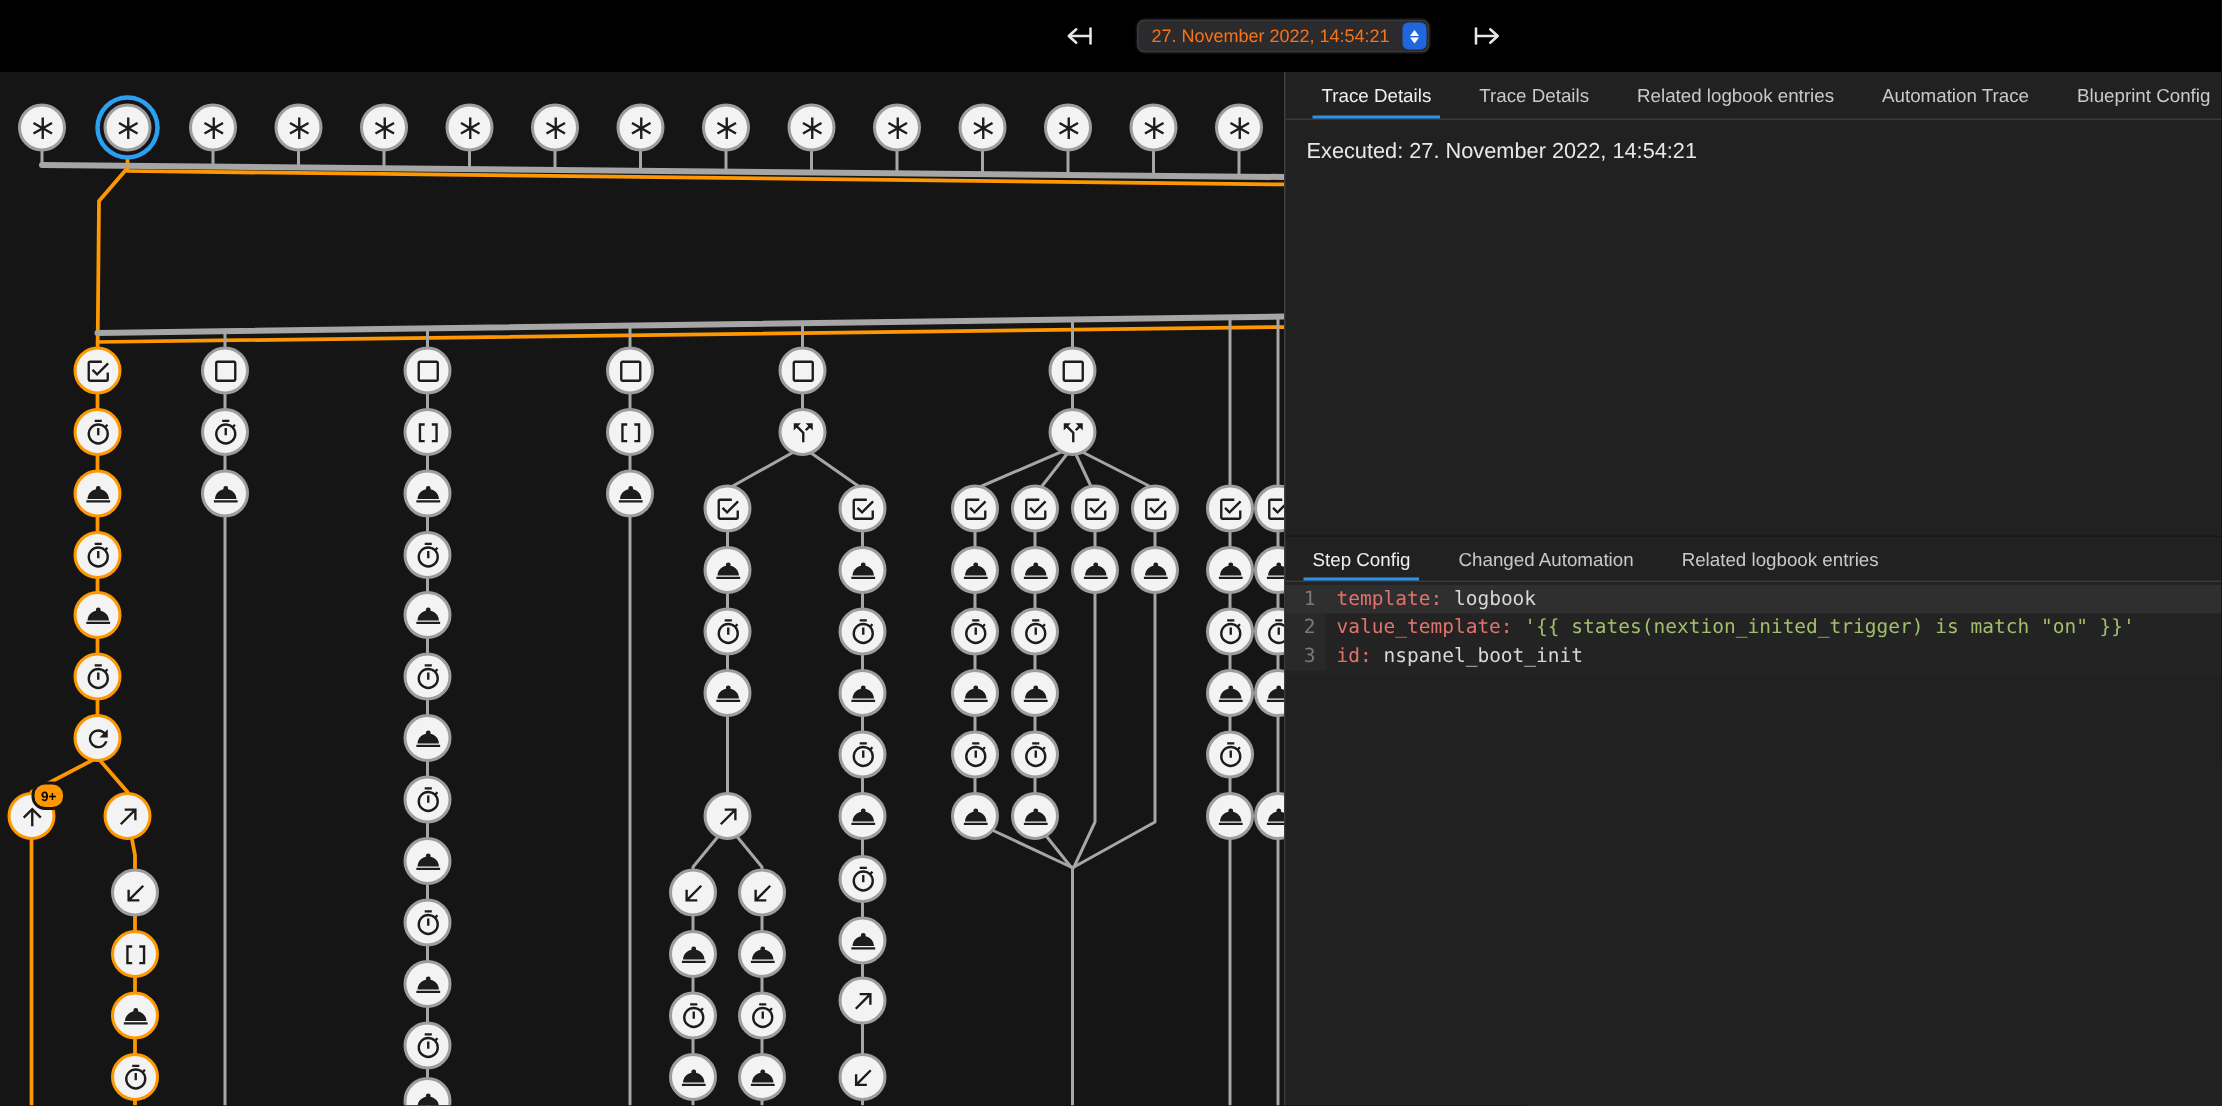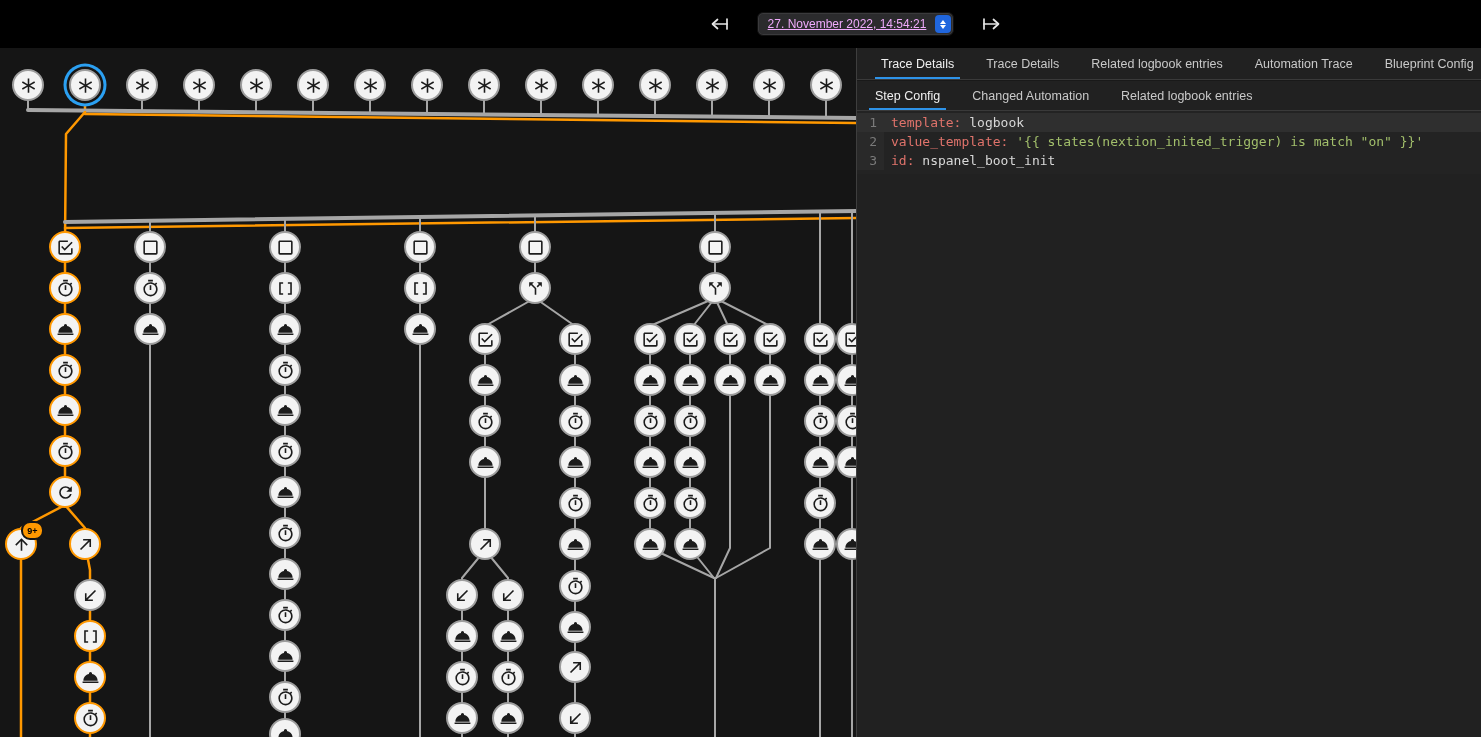--- a/index.html
+++ b/index.html
@@ -4,21 +4,21 @@
 <style>
   html,body{margin:0;padding:0;}
   body{width:1481px;height:737px;overflow:hidden;background:#141414;font-family:"Liberation Sans",sans-serif;}
 
   
   .topbar{height:48px;background:#000;display:flex;align-items:center;}
   .topbar-group{display:flex;align-items:center;gap:24px;margin:0 auto;position:relative;left:115px;}
   .nav-btn{background:none;border:none;padding:2px;cursor:pointer;display:flex;align-items:center;}
   .nav-btn svg{width:24px;height:24px;stroke:#e6e6e6;stroke-width:1.7;fill:none;stroke-linecap:round;stroke-linejoin:round;}
   .trace-select{display:flex;align-items:center;height:22px;background:#2b2b2d;border:1px solid #101010;border-radius:6px;padding-left:10px;cursor:pointer;box-shadow:inset 0 0 0 1px #3a3a3c;}
-  .trace-select .val{color:#f0abfc;font-size:12px;padding-right:9px;white-space:nowrap;text-decoration:underline;}
+  .trace-select .val{color:#f97316;font-size:12px;padding-right:9px;white-space:nowrap;}
   .stepper{width:16px;height:18px;background:#2066dd;border-radius:4px;margin-right:2px;display:flex;flex-direction:column;align-items:center;justify-content:center;gap:1px;}
   .stepper i{display:block;width:0;height:0;border-left:3.5px solid transparent;border-right:3.5px solid transparent;}
   .stepper i.up{border-bottom:4px solid #fff;}
   .stepper i.down{border-top:4px solid #fff;}
 
   
   .main{display:flex;height:689px;}
 
   
   .graph{position:relative;width:856px;flex:0 0 856px;overflow:hidden;background:#151515;}
@@ -648,20 +648,23 @@
   <aside class="panel">
 
     <nav class="tabs top">
       <button class="tab active">Trace Details</button>
       <button class="tab">Trace Details</button>
       <button class="tab">Related logbook entries</button>
       <button class="tab">Automation Trace</button>
       <button class="tab">Blueprint Config</button>
     </nav>
 
+    <div class="details-body">
+      <span>Executed: 27. November 2022, 14:54:21</span>
+    </div>
 
     <nav class="tabs bottom">
       <button class="tab active">Step Config</button>
       <button class="tab">Changed Automation</button>
       <button class="tab">Related logbook entries</button>
     </nav>
 
     <div class="code">
       <div class="code-line active-line">
         <span class="lnum">1</span>

